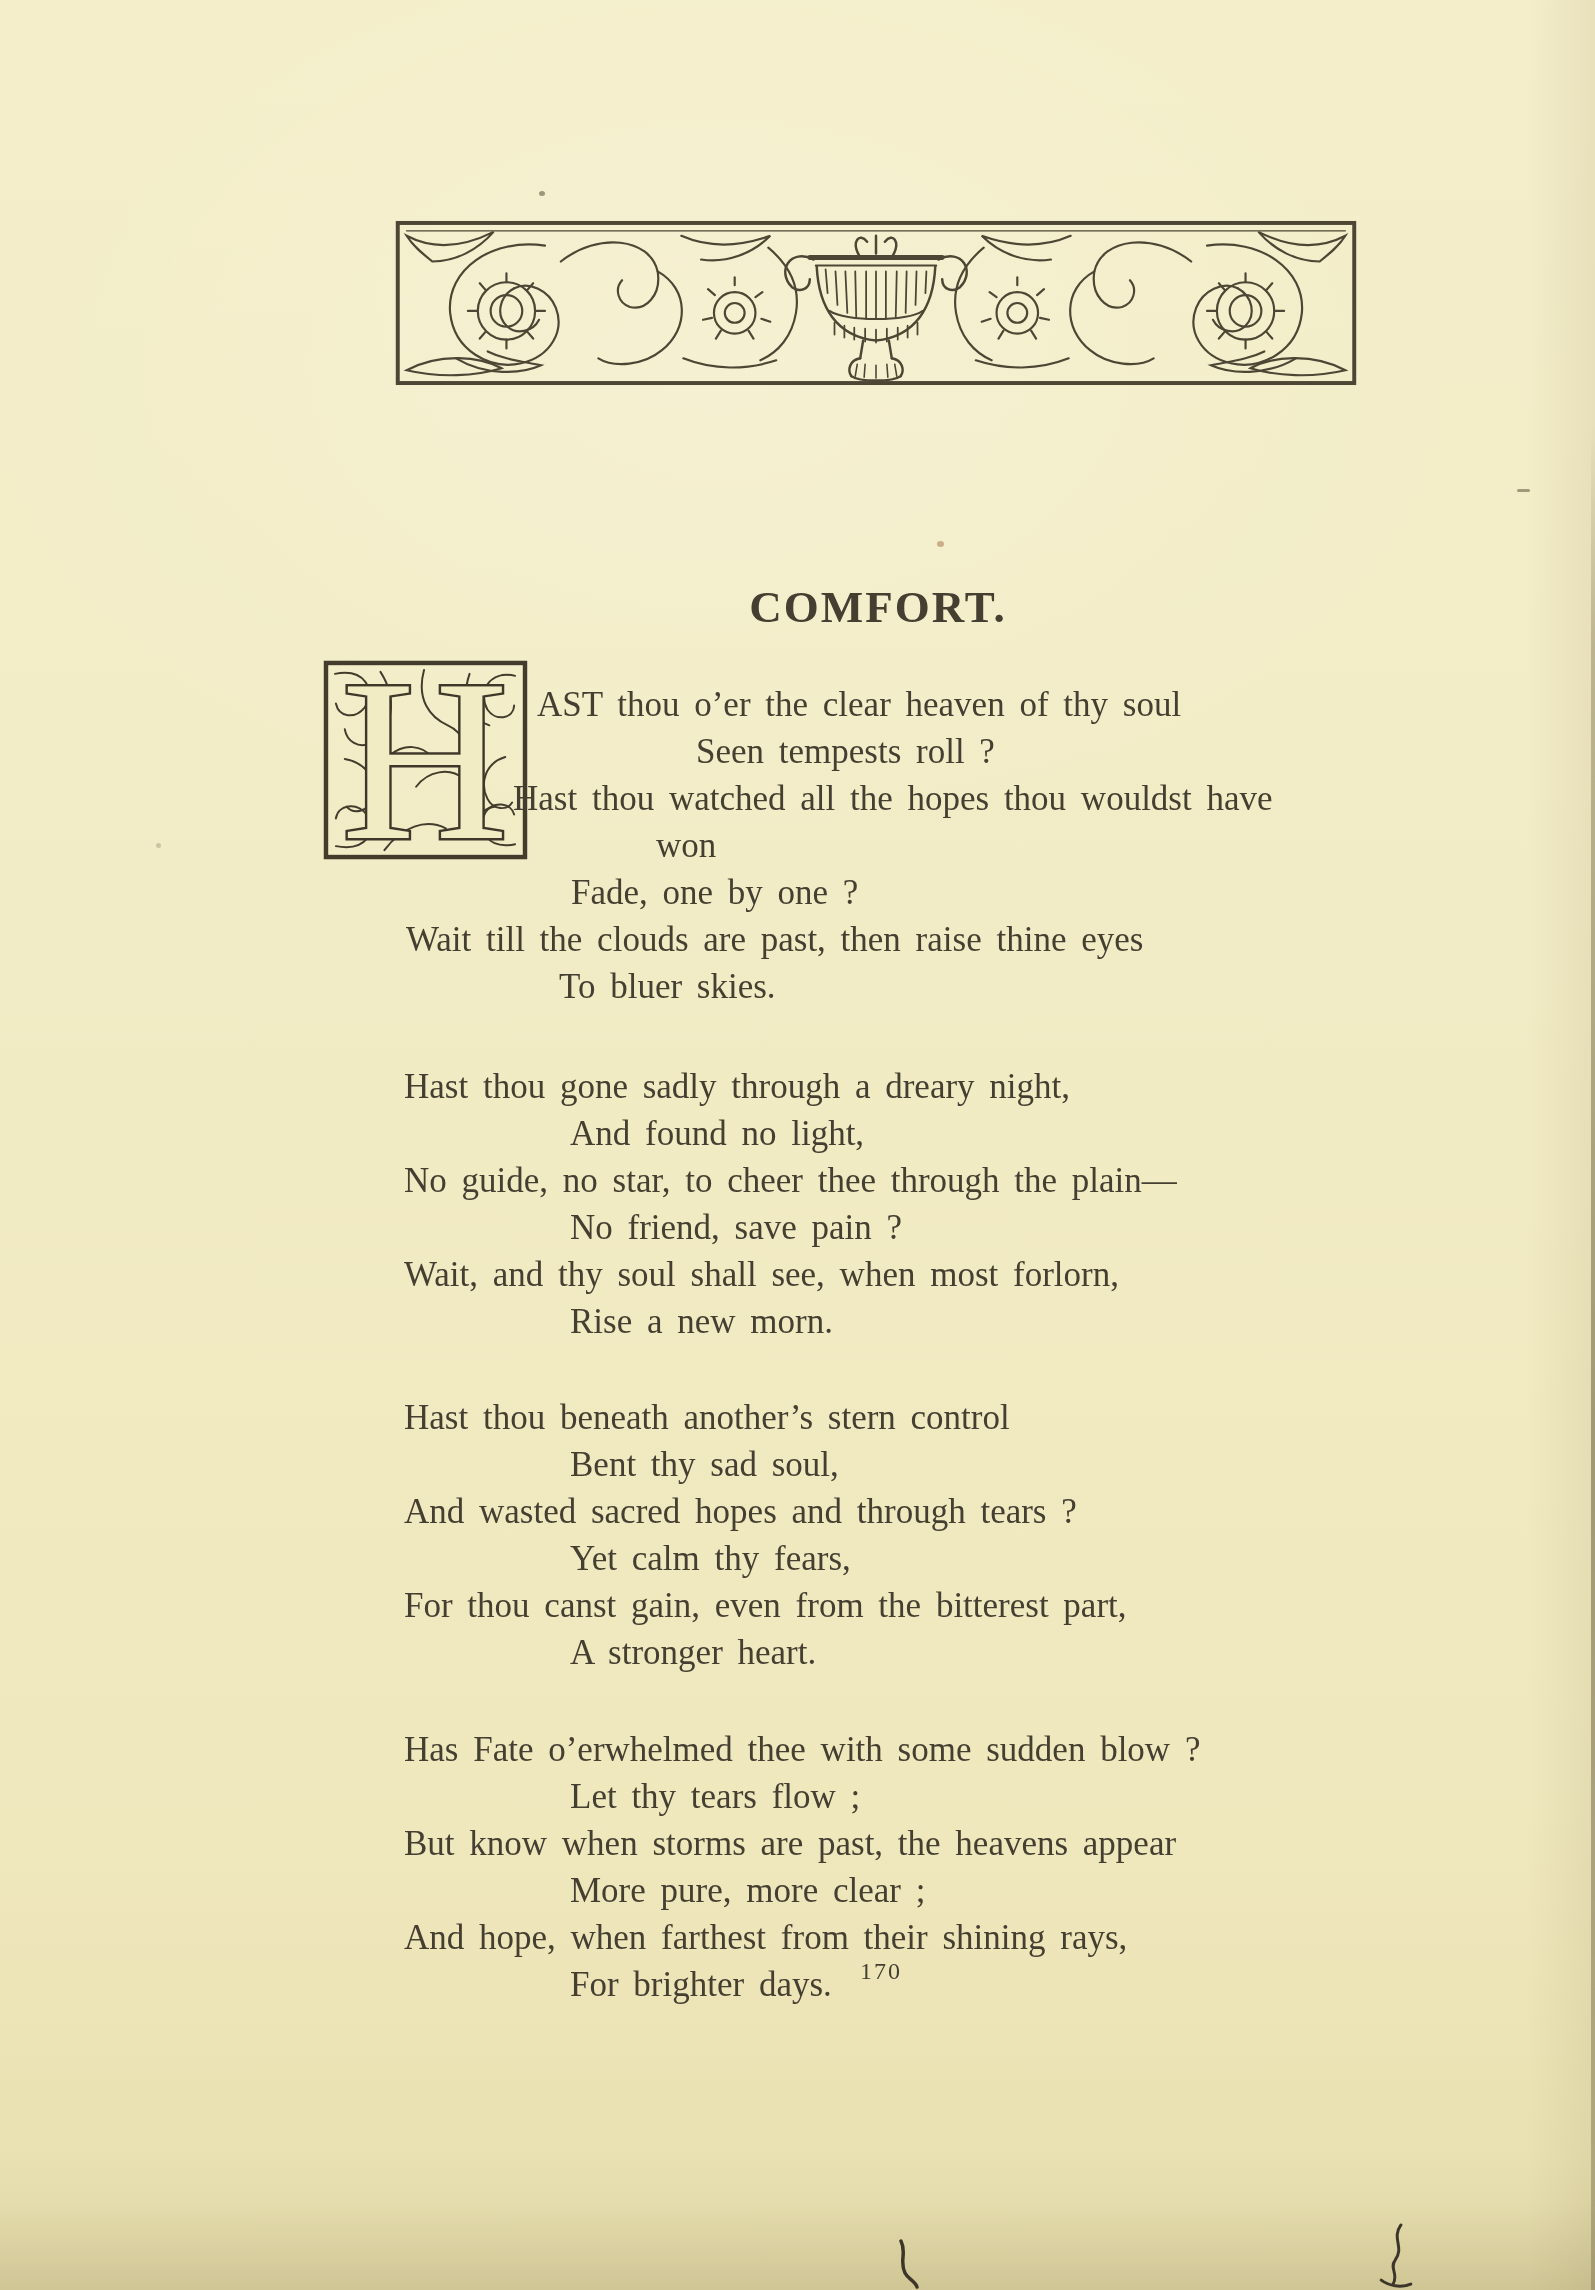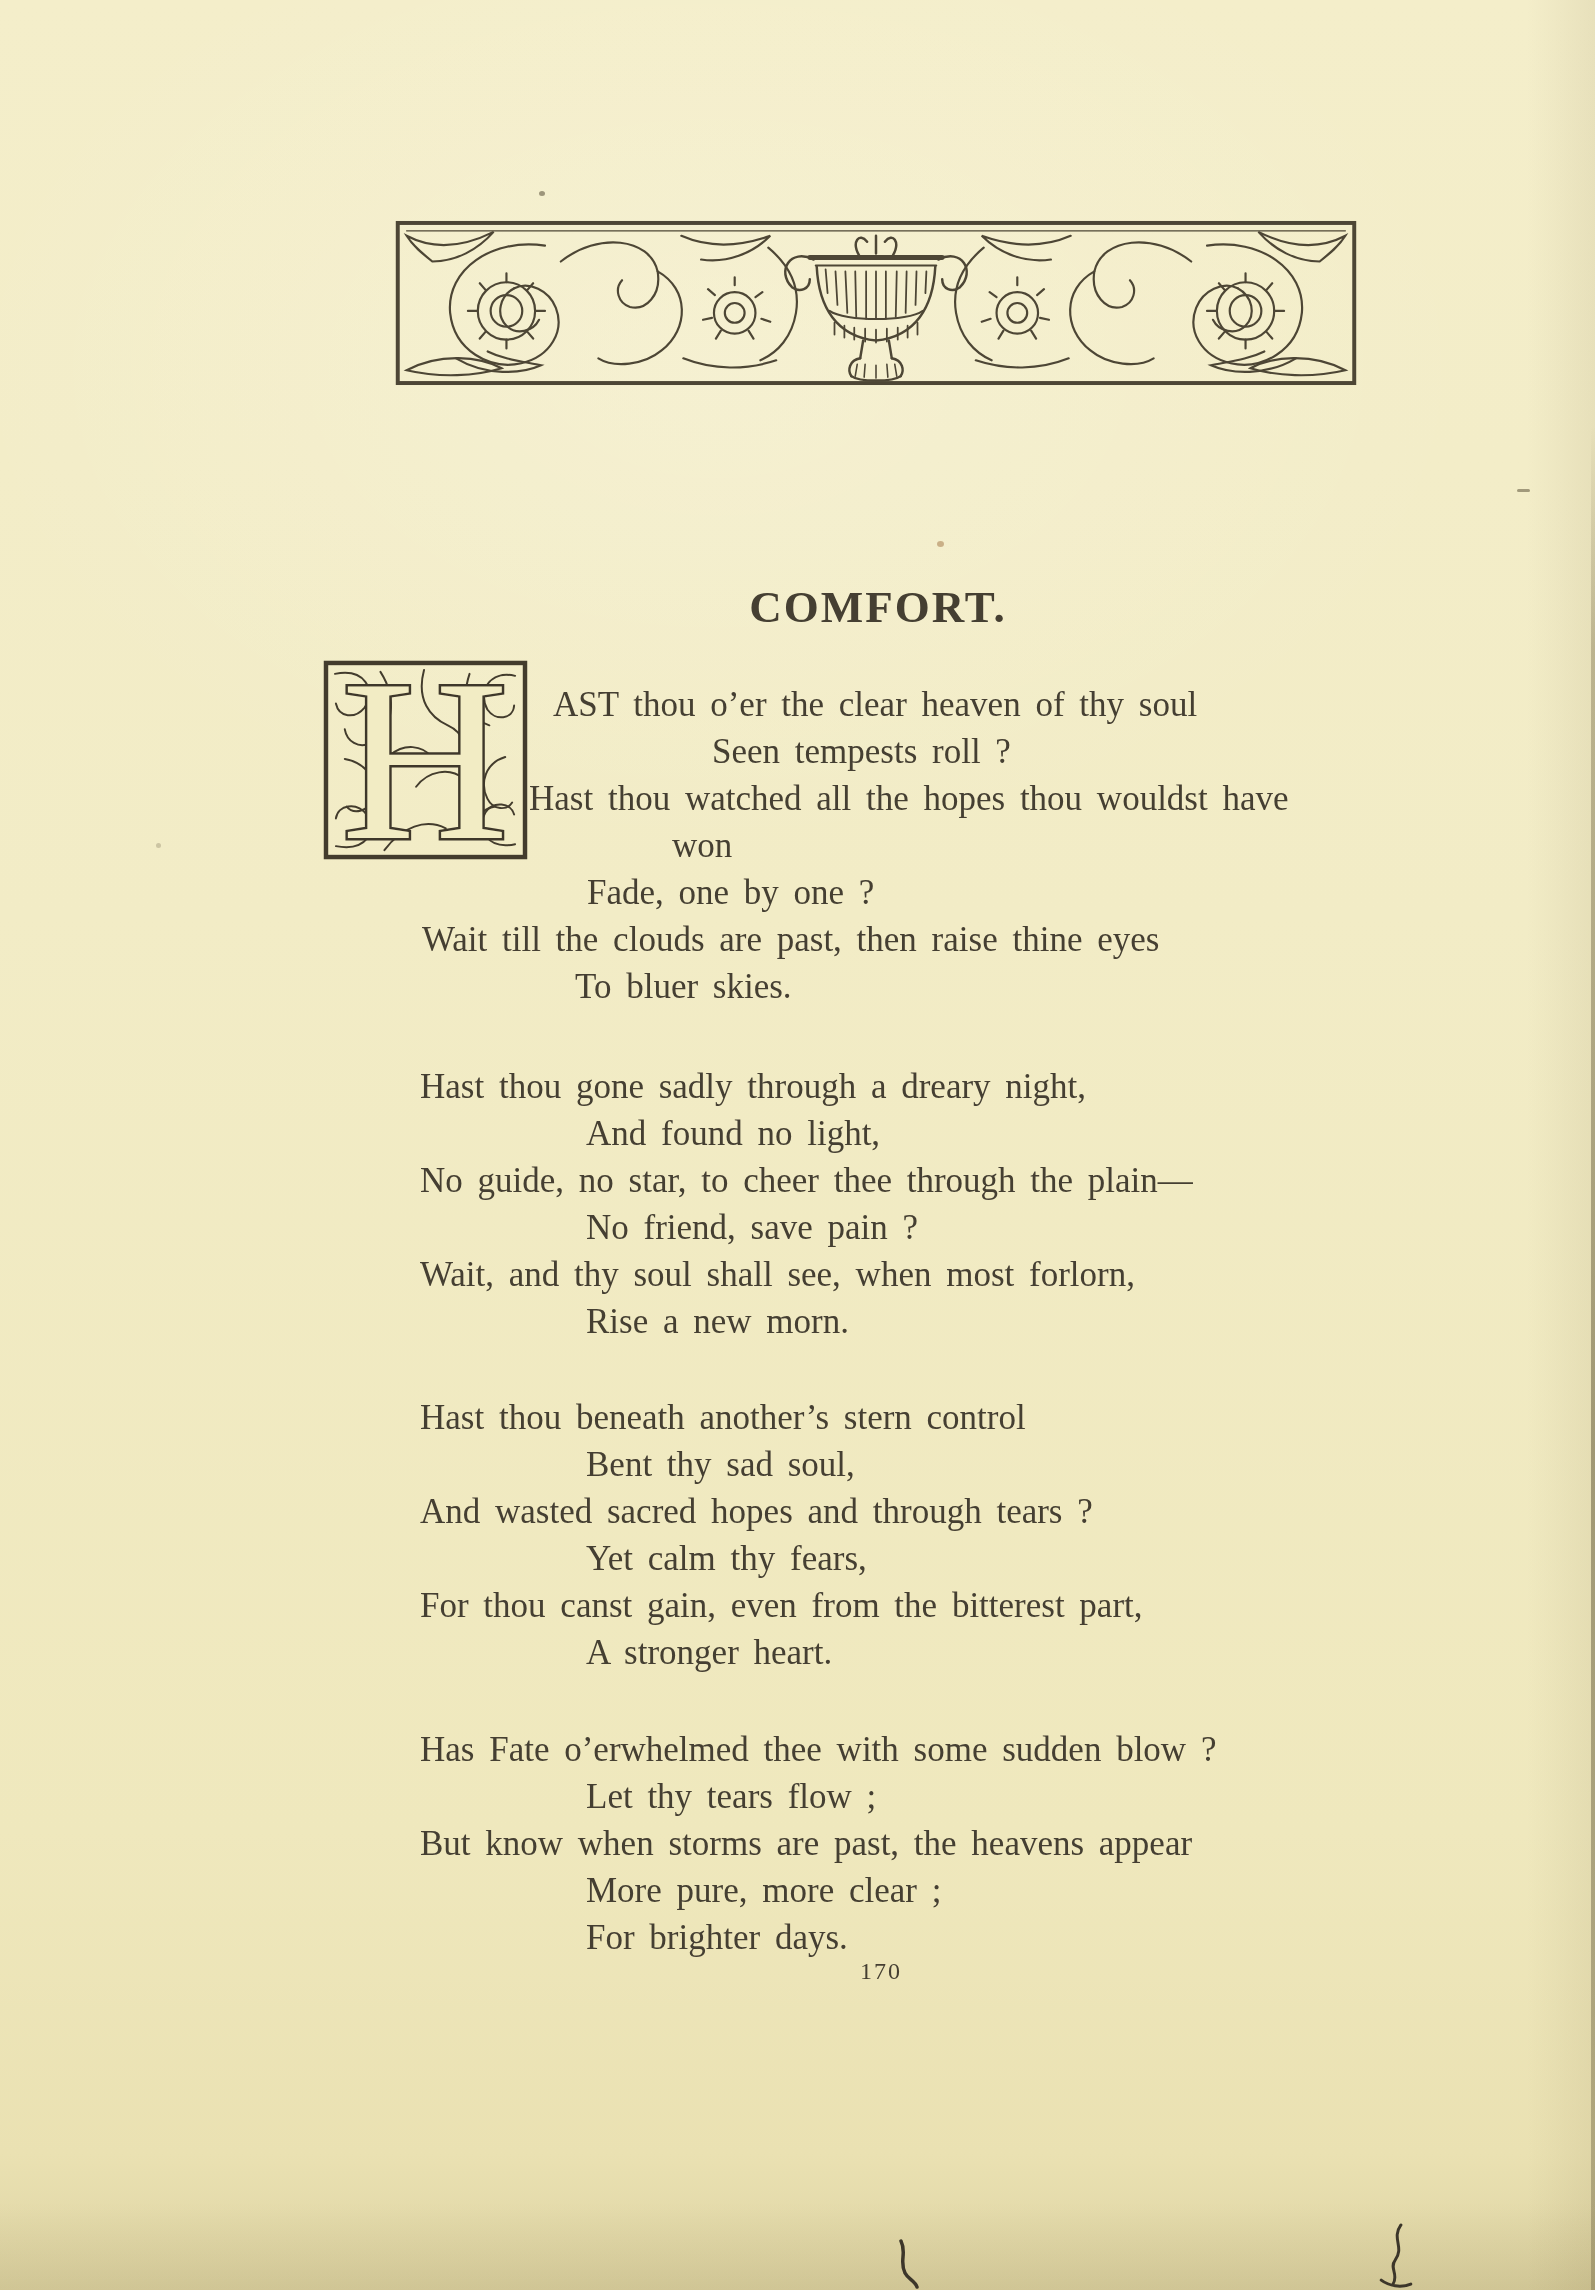--- a/index.html
+++ b/index.html
@@ -14,21 +14,21 @@
   .shade-right{position:absolute;top:0;right:0;width:69px;height:100%;
     background:linear-gradient(to right, rgba(120,104,58,0), rgba(120,104,58,.10));}
   .edge-right{position:absolute;top:426px;right:0;width:5px;height:1865px;
     background:linear-gradient(to bottom, rgba(90,78,44,0), rgba(90,78,44,.30) 12%, rgba(66,57,30,.42) 55%, rgba(66,57,30,.28) 100%);}
   .shade-bottom{position:absolute;left:0;bottom:0;width:100%;height:89px;
     background:linear-gradient(to bottom, rgba(110,96,52,0), rgba(110,96,52,.12));}
   .banner{position:absolute;left:394px;top:220px;}
   .title{position:absolute;left:878px;top:551px;transform:translateX(-50%);
     font-size:45px;font-weight:700;letter-spacing:2px;white-space:nowrap;text-align:right;}
   .dropcap{position:absolute;left:323px;top:660px;}
-  .stanza{position:absolute;left:420px;}
+  .stanza{position:absolute;left:404px;}
   .s1{top:681px;} .s2{top:1063px;} .s3{top:1394px;} .s4{top:1726px;}
   .line{font-size:35px;line-height:47px;white-space:nowrap;word-spacing:6px;}
   .m1{margin-left:133px}.m2{margin-left:292px}.m3{margin-left:109px}
   .m4{margin-left:252px}.m5{margin-left:167px}.m6{margin-left:2px}.m7{margin-left:155px}
   .ind{margin-left:166px}
   .page-number{position:absolute;left:860px;top:1953px;font-size:24px;line-height:36px;letter-spacing:2px;font-family:Liberation Serif, serif;}
   .speck{position:absolute;border-radius:50%;}
   .sp1{left:539px;top:191px;width:6px;height:5px;background:rgba(70,60,40,.5);}
   .sp2{left:937px;top:541px;width:7px;height:6px;background:rgba(150,100,50,.45);}
   .sp3{left:156px;top:843px;width:5px;height:5px;background:rgba(90,80,55,.25);}
@@ -135,20 +135,21 @@
     <div class="line ind">Yet calm thy fears,</div>
     <div class="line">For thou canst gain, even from the bitterest part,</div>
     <div class="line ind">A stronger heart.</div>
   </div>
 
   <div class="stanza s4">
     <div class="line">Has Fate o’erwhelmed thee with some sudden blow ?</div>
     <div class="line ind">Let thy tears flow ;</div>
     <div class="line">But know when storms are past, the heavens appear</div>
     <div class="line ind">More pure, more clear ;</div>
+    <div class="line">And hope, when farthest from their shining rays,</div>
     <div class="line ind">For brighter days.</div>
   </div>
 
   <div class="page-number">170</div>
 
   <div class="speck sp1"></div>
   <div class="speck sp2"></div>
   <div class="speck sp3"></div>
   <div class="speck sp4"></div>
   <svg class="mark" style="left:891px;top:2239px" width="40" height="50" viewBox="0 0 40 50">

